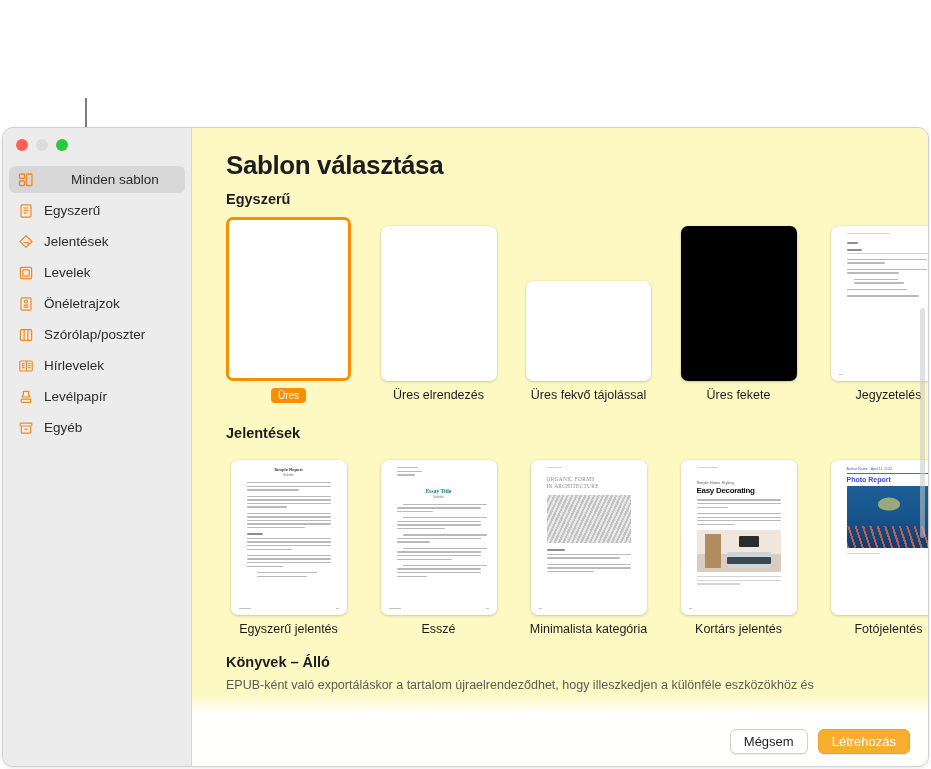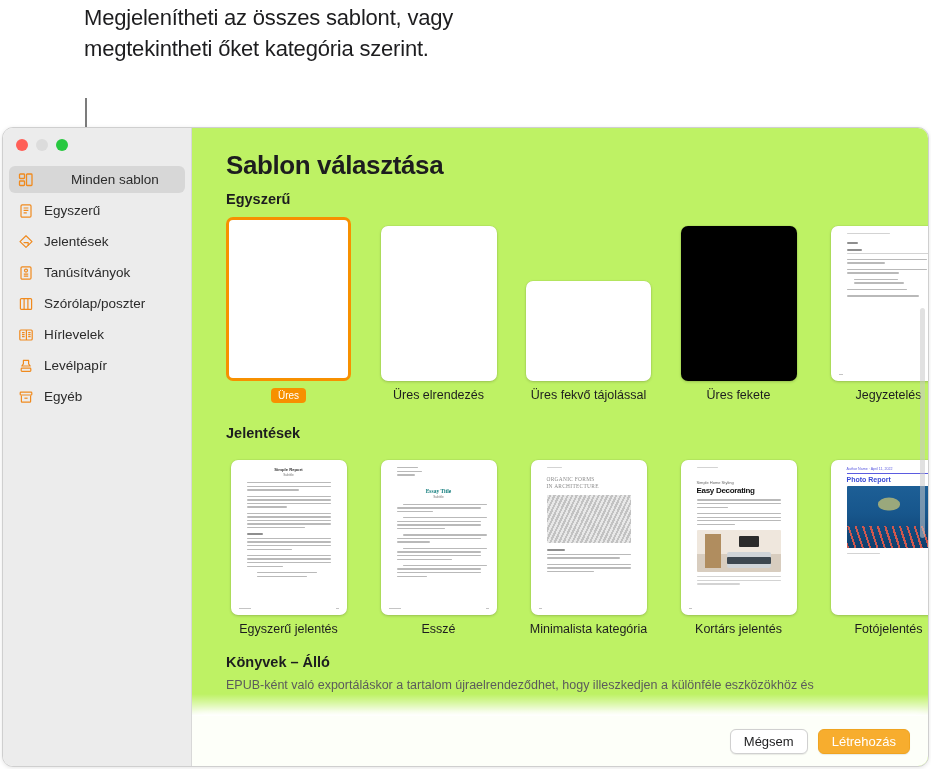--- a/index.html
+++ b/index.html
@@ -65,21 +65,21 @@
   .side-item .ico {
     width: 17px; height: 17px; flex: 0 0 17px;
     display: flex; align-items: center; justify-content: center;
   }
   .side-item .ico svg { display: block; }
   .side-label { white-space: nowrap; }
 
   
   .main {
     position: absolute; left: 189px; top: 0; right: 0; bottom: 0;
-    background: #bef264; overflow: hidden;
+    background: #fef9c3; overflow: hidden;
   }
   .main-title {
     position: absolute; left: 34px; top: 22px;
     font-size: 26px; font-weight: bold; color: #1d1d1f; letter-spacing: -0.4px;
   }
   .scroll-area { position: absolute; left: 0; top: 63px; right: 0; bottom: 0; }
 
   .section-head {
     font-size: 14.5px; font-weight: bold; color: #1d1d1f;
     margin: 0 0 12px 34px;
@@ -176,21 +176,20 @@
     position: absolute; left: 0; right: 0; bottom: 50px; height: 22px;
     background: linear-gradient(180deg, rgba(255,255,255,0), #ffffff);
     pointer-events: none;
   }
 </style>
 </head>
 <body>
 
 <div id="root">
 
-  <div class="callout-text">Megjelenítheti az összes sablont, vagy megtekintheti őket kategória szerint.</div>
   <div class="callout-vline"></div>
   <div class="callout-bracket"></div>
 
   <div class="window">
 
     <div class="sidebar">
       <div class="traffic">
         <div class="dot red"></div>
         <div class="dot gray"></div>
         <div class="dot green"></div>
@@ -225,30 +224,39 @@
           <span class="ico">
             <svg width="16" height="16" viewBox="0 0 16 16" fill="none" stroke="#f08a1e" stroke-width="1.2" stroke-linejoin="round">
               <path d="M8 1.8 L14 7.6 L8 13.4 L2 7.6 Z"></path>
               <path d="M5.6 8.6 h4.6 v3.2"></path>
             </svg>
           </span>
           <span class="side-label">Jelentések</span>
         </div>
 
 
+        <div class="side-item">
+          <span class="ico">
+            <svg width="16" height="16" viewBox="0 0 16 16" fill="none" stroke="#f08a1e" stroke-width="1.2">
+              <rect x="2.4" y="2.4" width="11.2" height="11.2" rx="1.2"></rect>
+              <rect x="4.8" y="4.8" width="6.4" height="6.4" rx="0.8"></rect>
+            </svg>
+          </span>
+          <span class="side-label">Levelek</span>
+        </div>
 
         <div class="side-item">
           <span class="ico">
             <svg width="16" height="16" viewBox="0 0 16 16" fill="none" stroke="#f08a1e" stroke-width="1.2">
               <rect x="3" y="1.8" width="10" height="12.4" rx="1.2"></rect>
               <circle cx="8" cy="5.6" r="1.5"></circle>
               <path d="M5.8 9.2 h4.4 M5.8 11.2 h4.4"></path>
             </svg>
           </span>
-          <span class="side-label">Tanúsítványok</span>
+          <span class="side-label">Önéletrajzok</span>
         </div>
 
         <div class="side-item">
           <span class="ico">
             <svg width="16" height="16" viewBox="0 0 16 16" fill="none" stroke="#f08a1e" stroke-width="1.2">
               <rect x="2.4" y="2.6" width="11.2" height="10.8" rx="1"></rect>
               <line x1="6.1" y1="2.6" x2="6.1" y2="13.4"></line>
               <line x1="9.9" y1="2.6" x2="9.9" y2="13.4"></line>
             </svg>
           </span>

